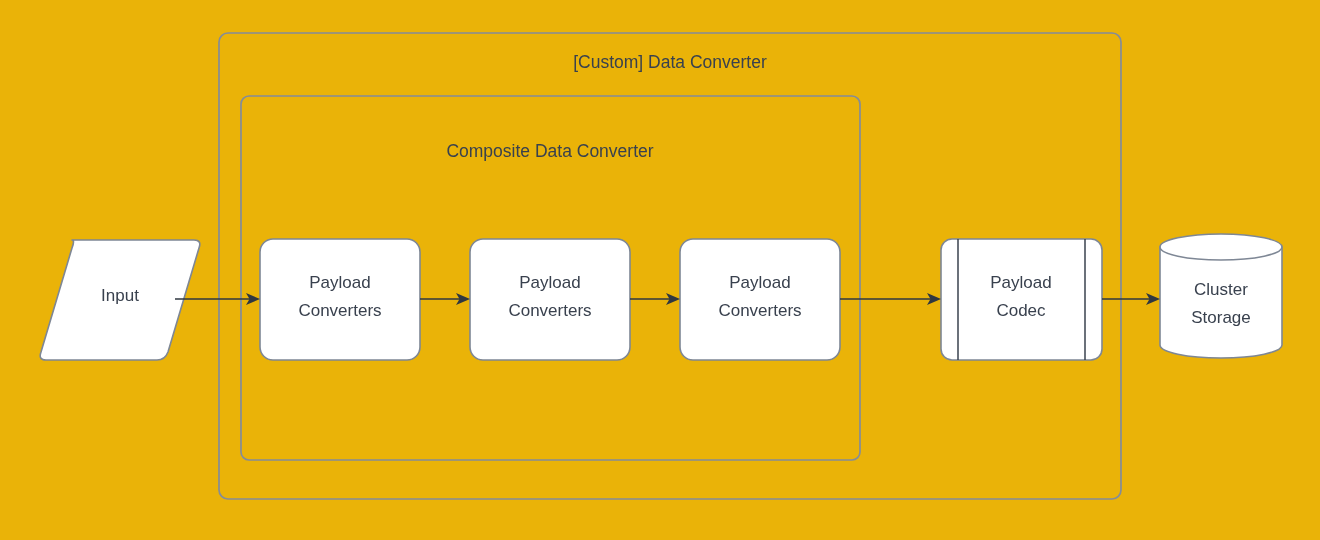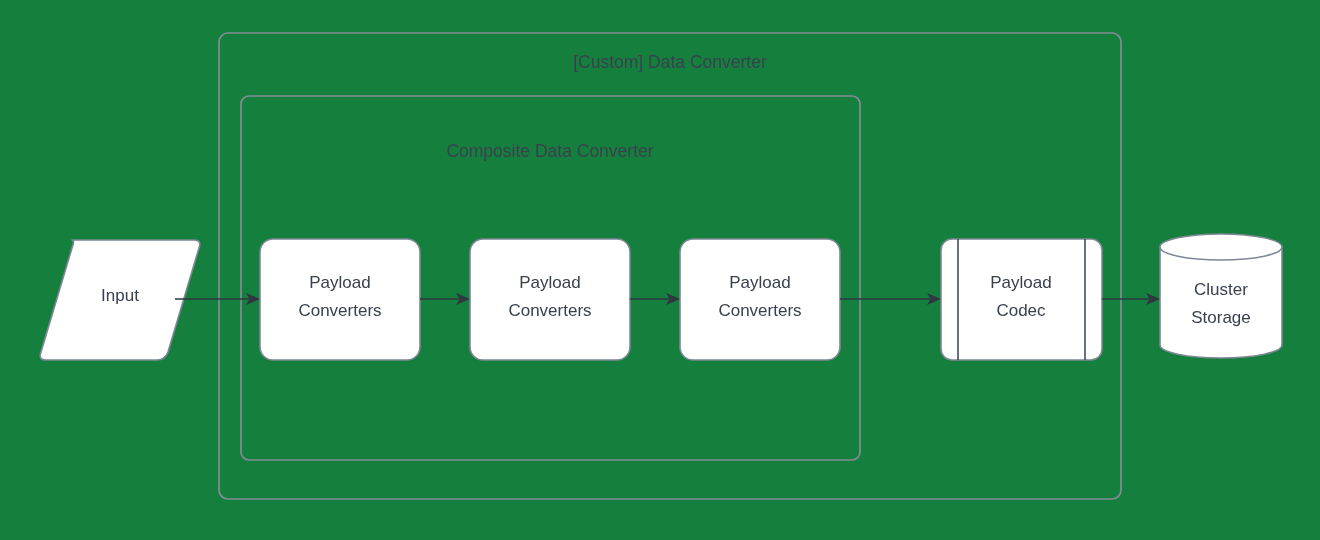--- a/index.html
+++ b/index.html
@@ -10,21 +10,21 @@
   body {
     width: 1320px;
     height: 540px;
     overflow: hidden;
     font-family: "Liberation Sans", sans-serif;
   }
   #diagram-canvas {
     position: relative;
     width: 1320px;
     height: 540px;
-    background: #15803d;
+    background: #eab308;
   }
   svg#diagram-svg {
     position: absolute;
     top: 0;
     left: 0;
     width: 1320px;
     height: 540px;
     display: block;
   }
   .shape-stroke {

